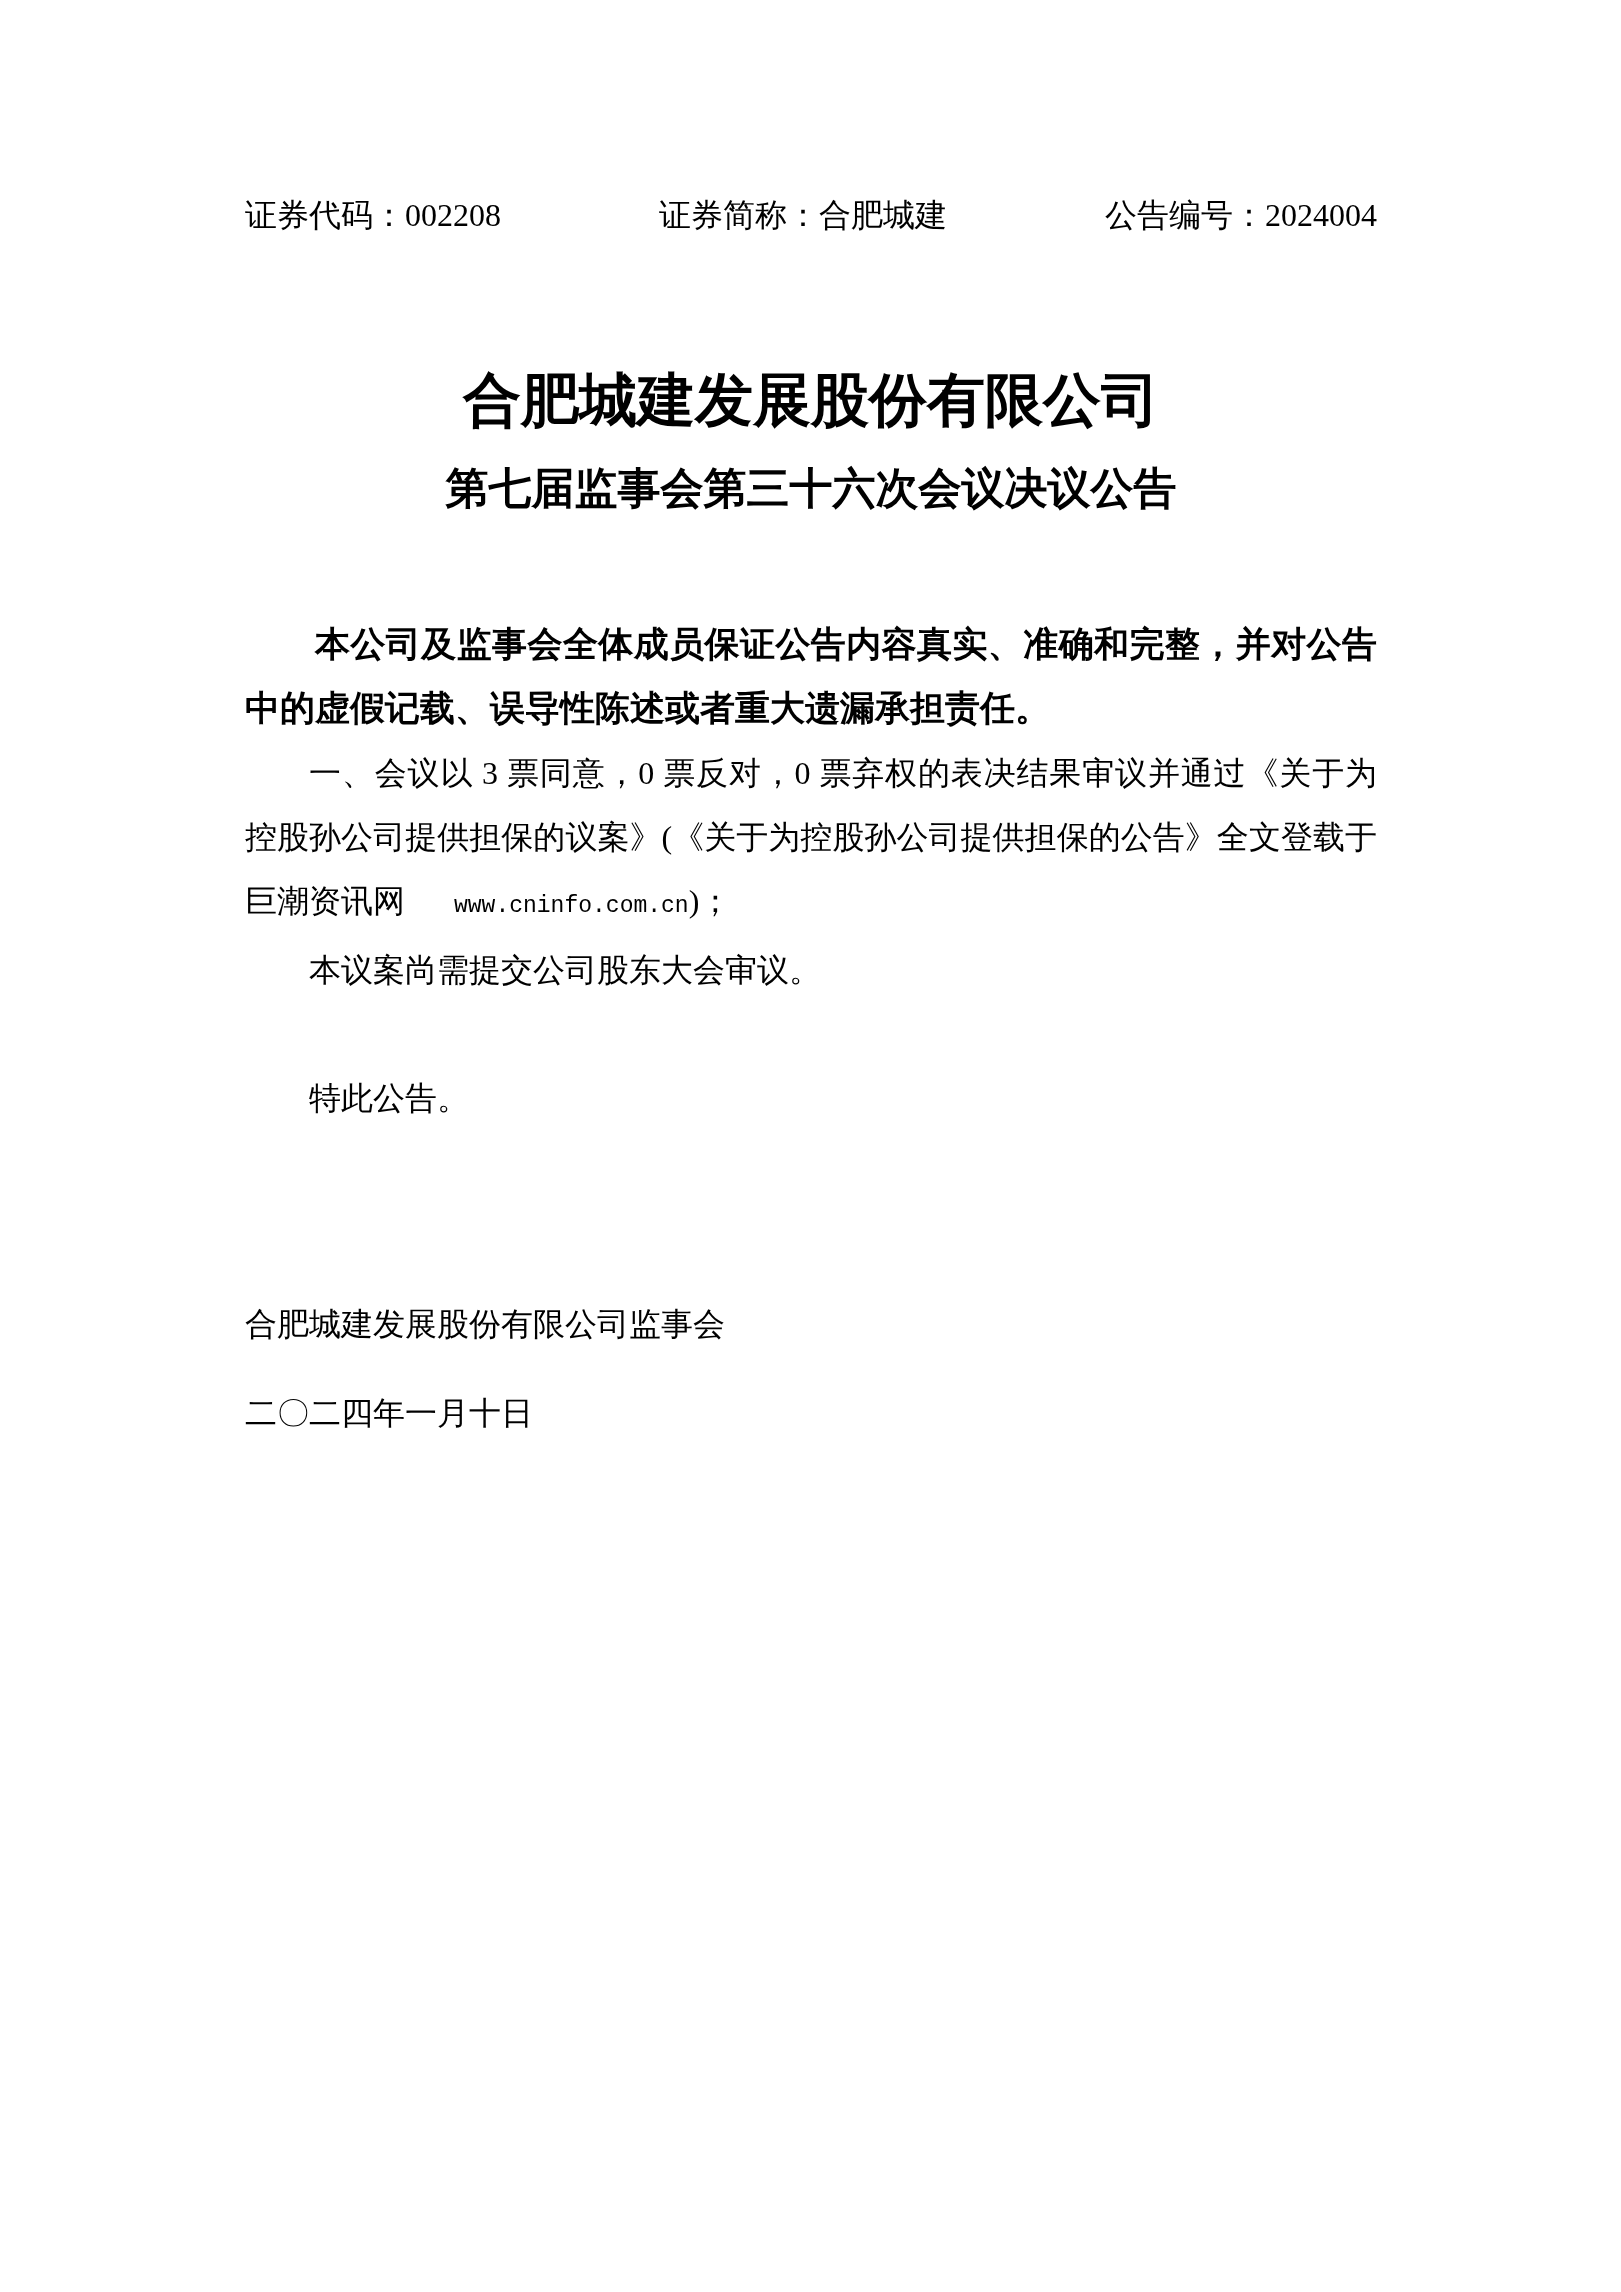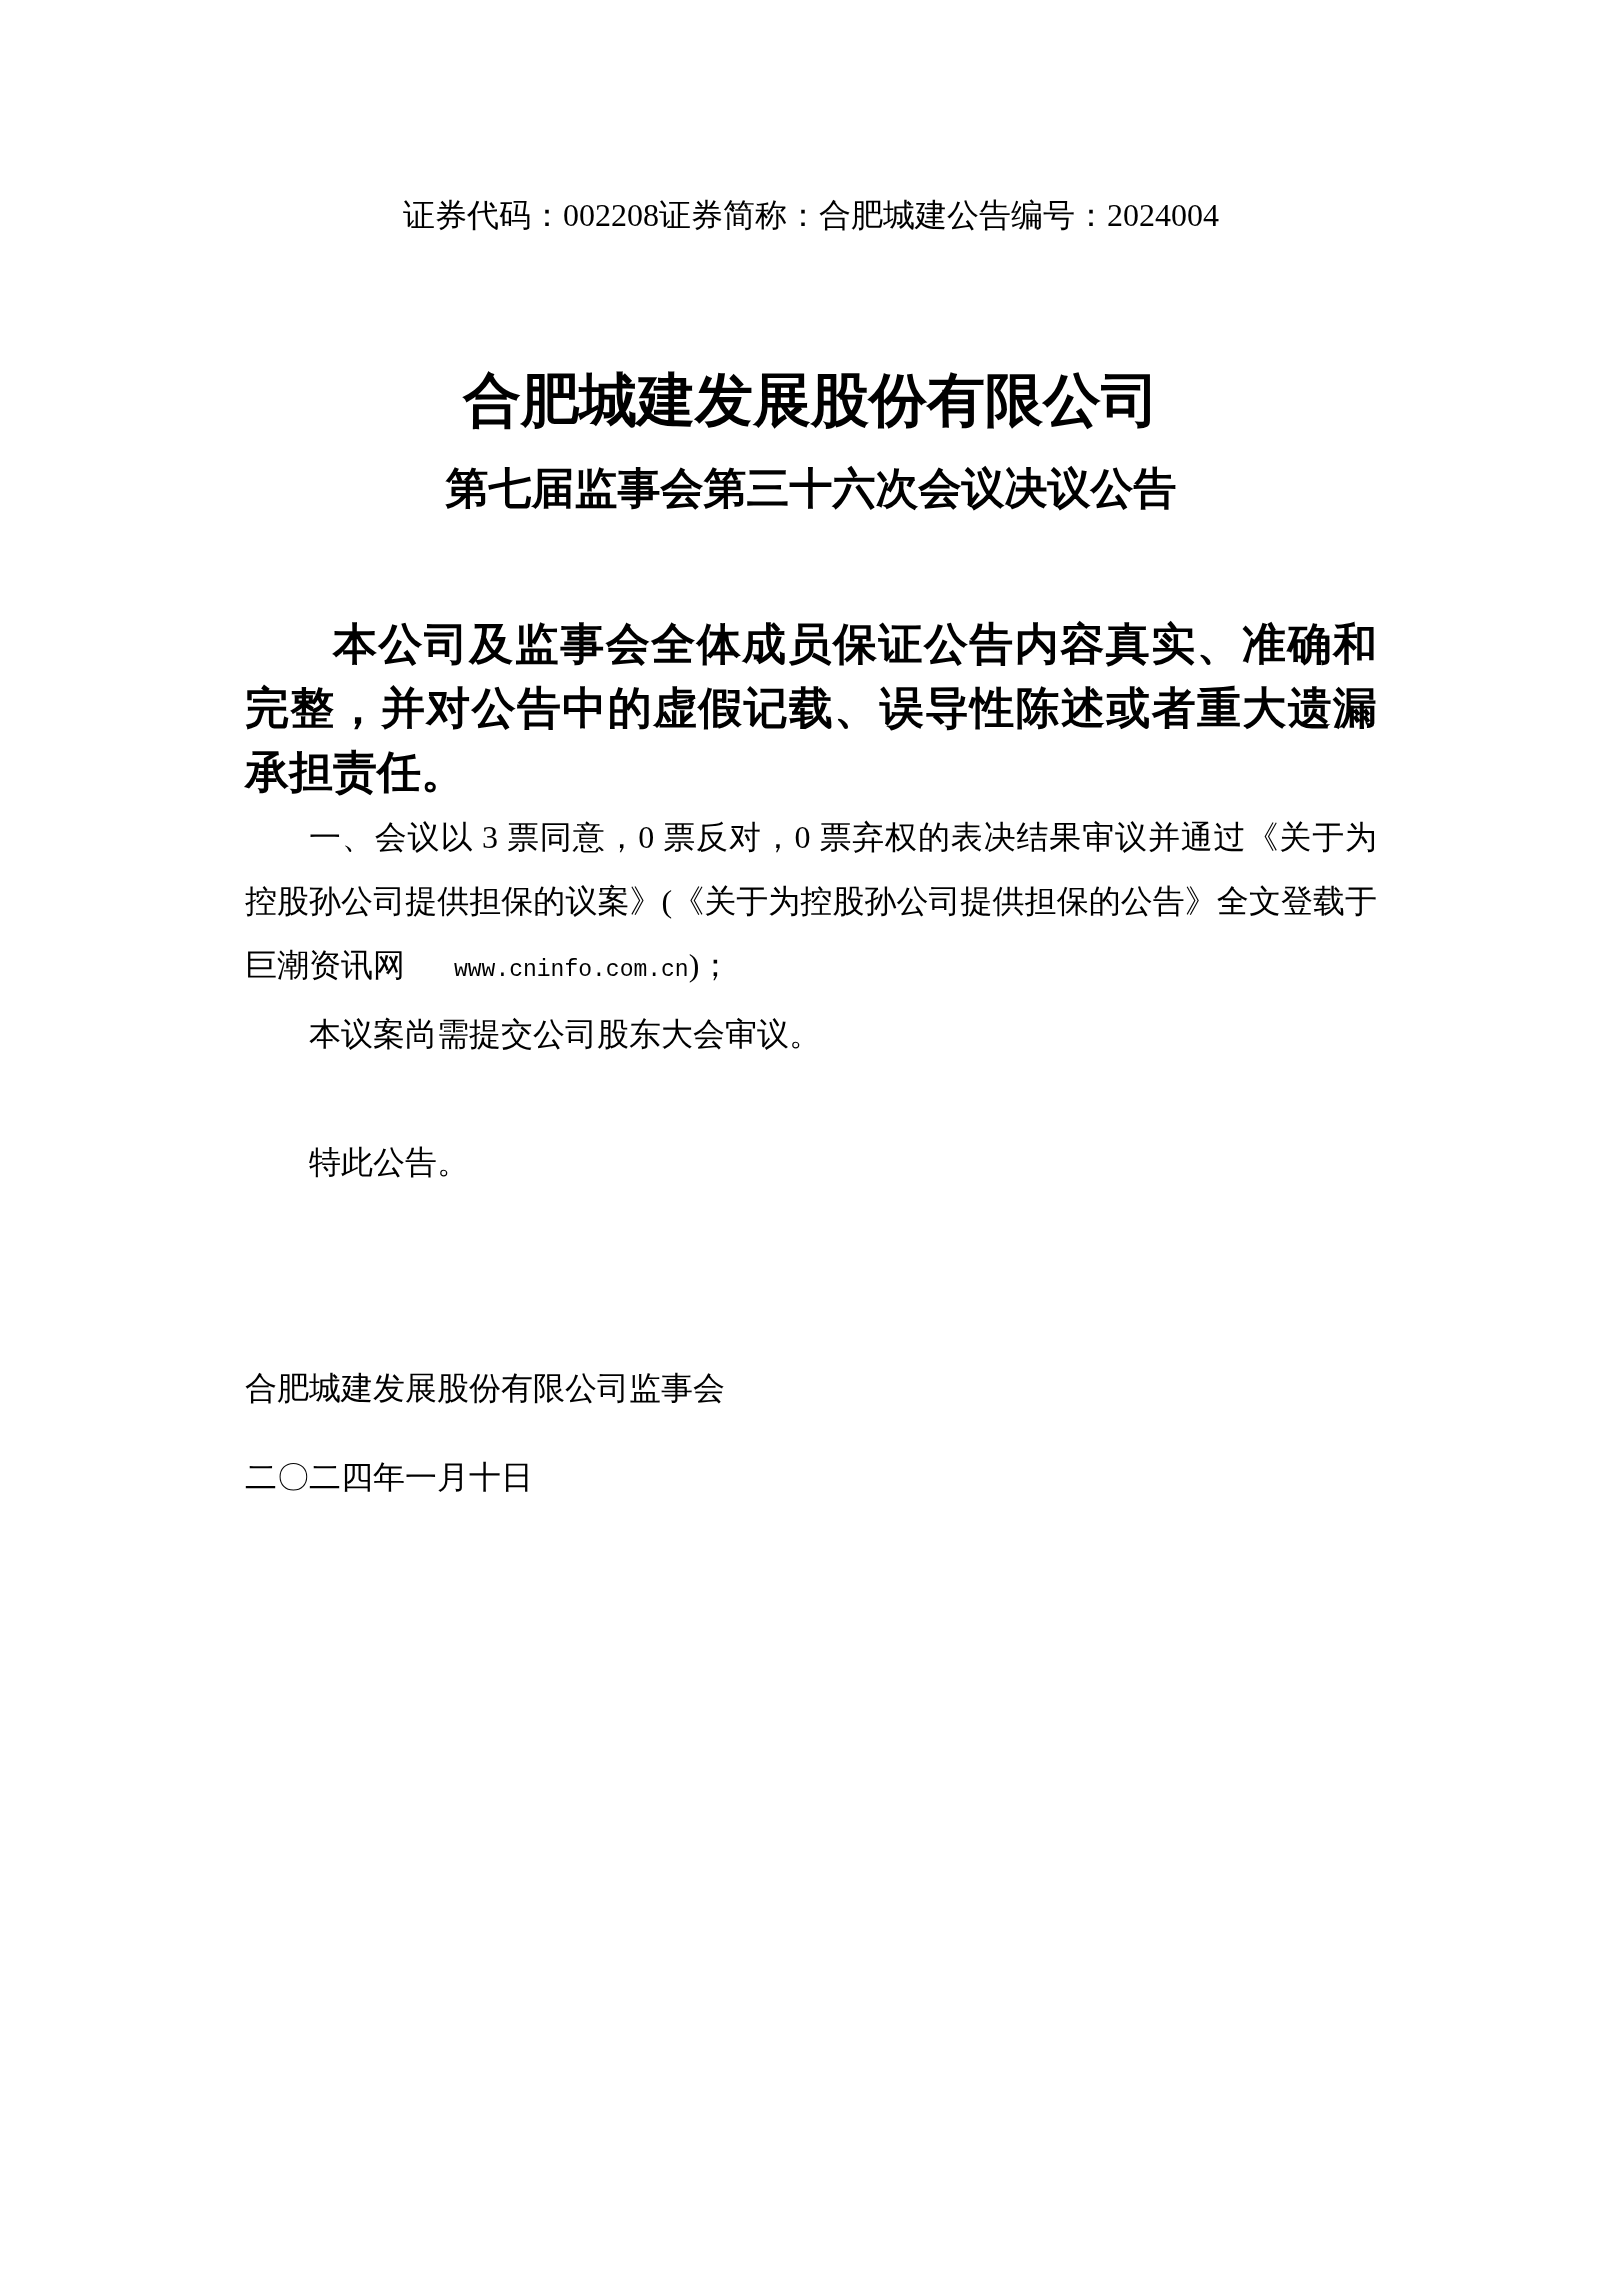--- a/index.html
+++ b/index.html
@@ -13,21 +13,21 @@
     height: 2293px;
     background: #ffffff;
     color: #000000;
     font-family: "Liberation Serif", serif;
     box-sizing: border-box;
     padding: 196px 244px 0 245px;
     overflow: hidden;
   }
   .doc-header {
     display: flex;
-    justify-content: center;
+    justify-content: space-between;
     align-items: baseline;
     font-size: 32px;
     line-height: 39px;
     white-space: nowrap;
   }
   .title-block {
     margin-top: 142px;
     text-align: center;
     font-weight: 700;
   }
@@ -35,21 +35,21 @@
     font-size: 58px;
     line-height: 47px;
   }
   .title-line2 {
     font-size: 43px;
     line-height: 47px;
     margin-top: 41px;
   }
   .disclaimer {
     margin: 101px 0 0 0;
-    font-size: 44px;
+    font-size: 35px;
     font-weight: 700;
     line-height: 64px;
     text-align: justify;
     text-indent: 2em;
   }
   .body-p {
     margin: 0;
     font-size: 32px;
     line-height: 64px;
     text-align: justify;

